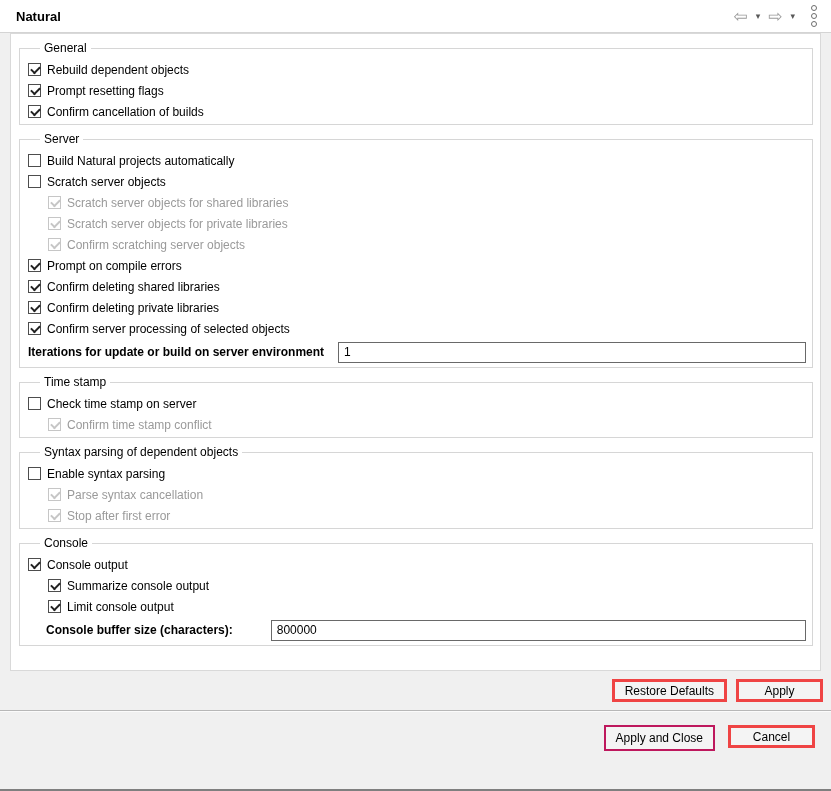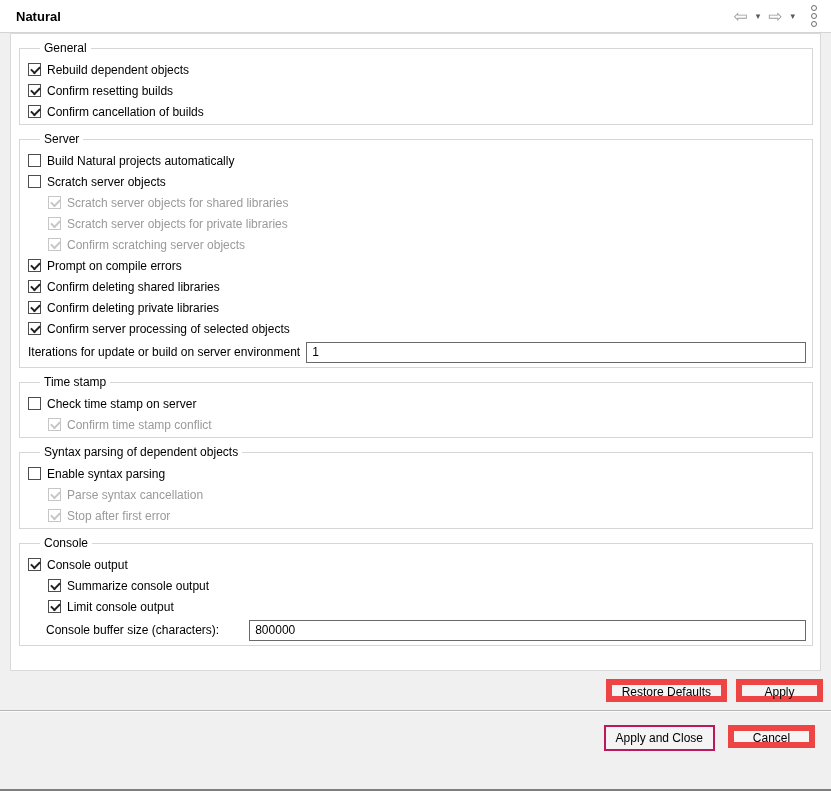--- a/index.html
+++ b/index.html
@@ -33,36 +33,36 @@
   .panel { margin:0 10px; height:638px; flex:none; background:#ffffff; border:1px solid #d9d9d9;
            padding:14px 7px 0 8px; position:relative; z-index:1; }
 
   .group { position:relative; border:1px solid #d6d6d6; background:#fff; margin-bottom:14px; padding:10px 0 2px 0; }
   .group-label { position:absolute; top:-8px; left:20px; background:#fff; padding:0 4px; white-space:nowrap; }
 
   .row { height:21px; display:flex; align-items:center; padding-left:8px; }
   .row.indent1 { padding-left:28px; }
   .field-row { height:26px; }
   .field-row.indent1 { padding-left:26px;gap:24px; }
-  .field-label { margin-right:6px; white-space:nowrap; }
+  .field-label { margin-right:14px; white-space:nowrap;font-weight:bold; }
 
   .checkbox { width:13px; height:13px; border:1px solid #4d4d4d; background:#fff; margin-right:6px;
               position:relative; flex:none; }
   .checkbox.checked::after { content:""; position:absolute; left:2px; top:2px; width:7px; height:4px;
               border-left:2px solid #212121; border-bottom:2px solid #212121; transform:rotate(-45deg); }
   .checkbox.disabled { border-color:#c6c6c6; }
   .checkbox.disabled::after { border-color:#c6c6c6; }
   .disabled-text { color:#9a9a9a; }
 
   .text-input { flex:1; height:21px; border:1px solid #696969; background:#fff; padding:0 5px;
                 margin-right:6px; font:12px "Liberation Sans", sans-serif; color:#000; }
 
   
   button { font:12px "Liberation Sans", sans-serif; height:23px; min-width:87px; padding:0 10px;
-           background:#f4f4f4; border:6px solid #ef4444; color:#000; cursor:default; }
+           background:#f4f4f4; border:3px solid #ef4444; color:#000; cursor:default; }
   .midbtns { display:flex; justify-content:flex-end; gap:9px; padding:8px 8px 0 0; flex:none; }
   .sep { margin-top:8px; height:2px; flex:none;
          background:linear-gradient(#b7b7b7 50%, #fbfbfb 50%); }
   .bottombtns { display:flex; justify-content:flex-end; align-items:flex-start; gap:13px;
                 padding:13px 16px 0 0; flex:none; }
   button.focused { border:2px solid #be185d; height:26px; min-width:96px; }
 </style>
 </head>
 <body>
 
@@ -86,21 +86,21 @@
 
   <div class="panel" id="panel">
       <div class="group">
         <span class="group-label">General</span>
         <div class="row">
           <span class="checkbox checked"></span>
           <span class="cb-label">Rebuild dependent objects</span>
         </div>
         <div class="row">
           <span class="checkbox checked"></span>
-          <span class="cb-label">Confirm resetting builds</span>
+          <span class="cb-label">Prompt resetting flags</span>
         </div>
         <div class="row">
           <span class="checkbox checked"></span>
           <span class="cb-label">Confirm cancellation of builds</span>
         </div>
       </div>
       <div class="group">
         <span class="group-label">Server</span>
         <div class="row">
           <span class="checkbox"></span>

